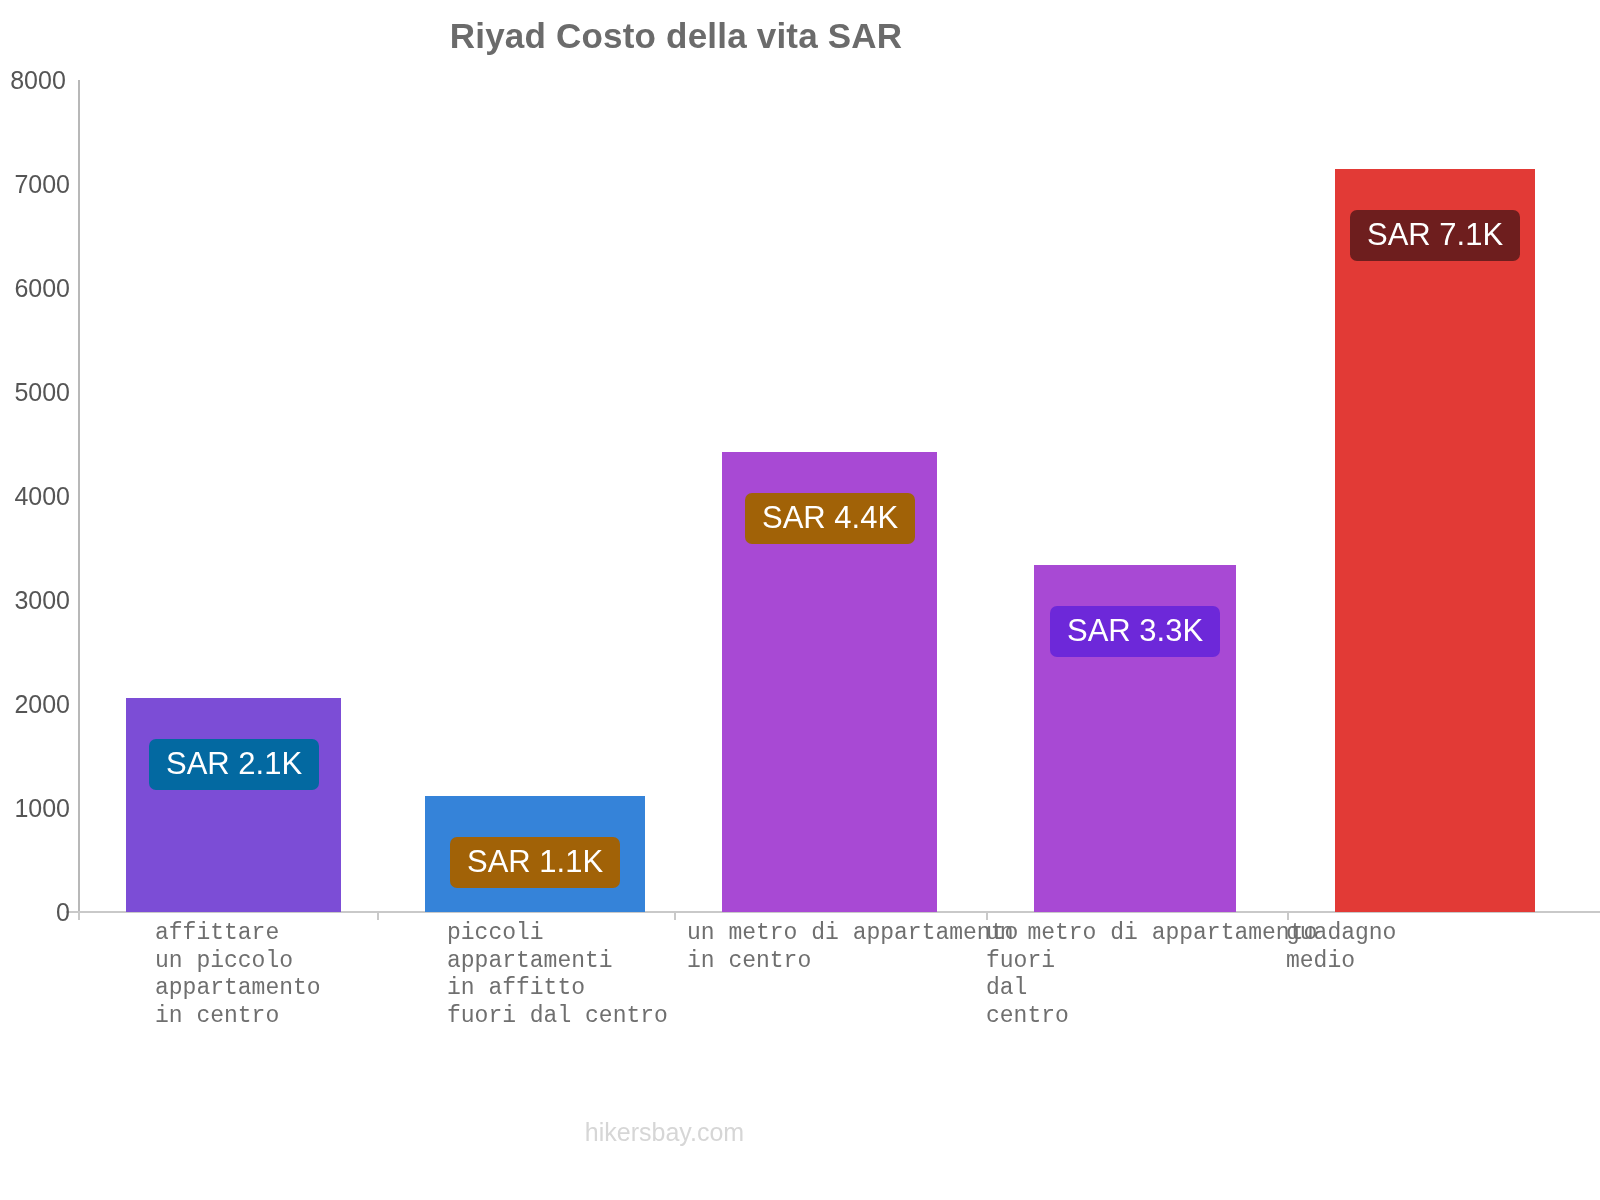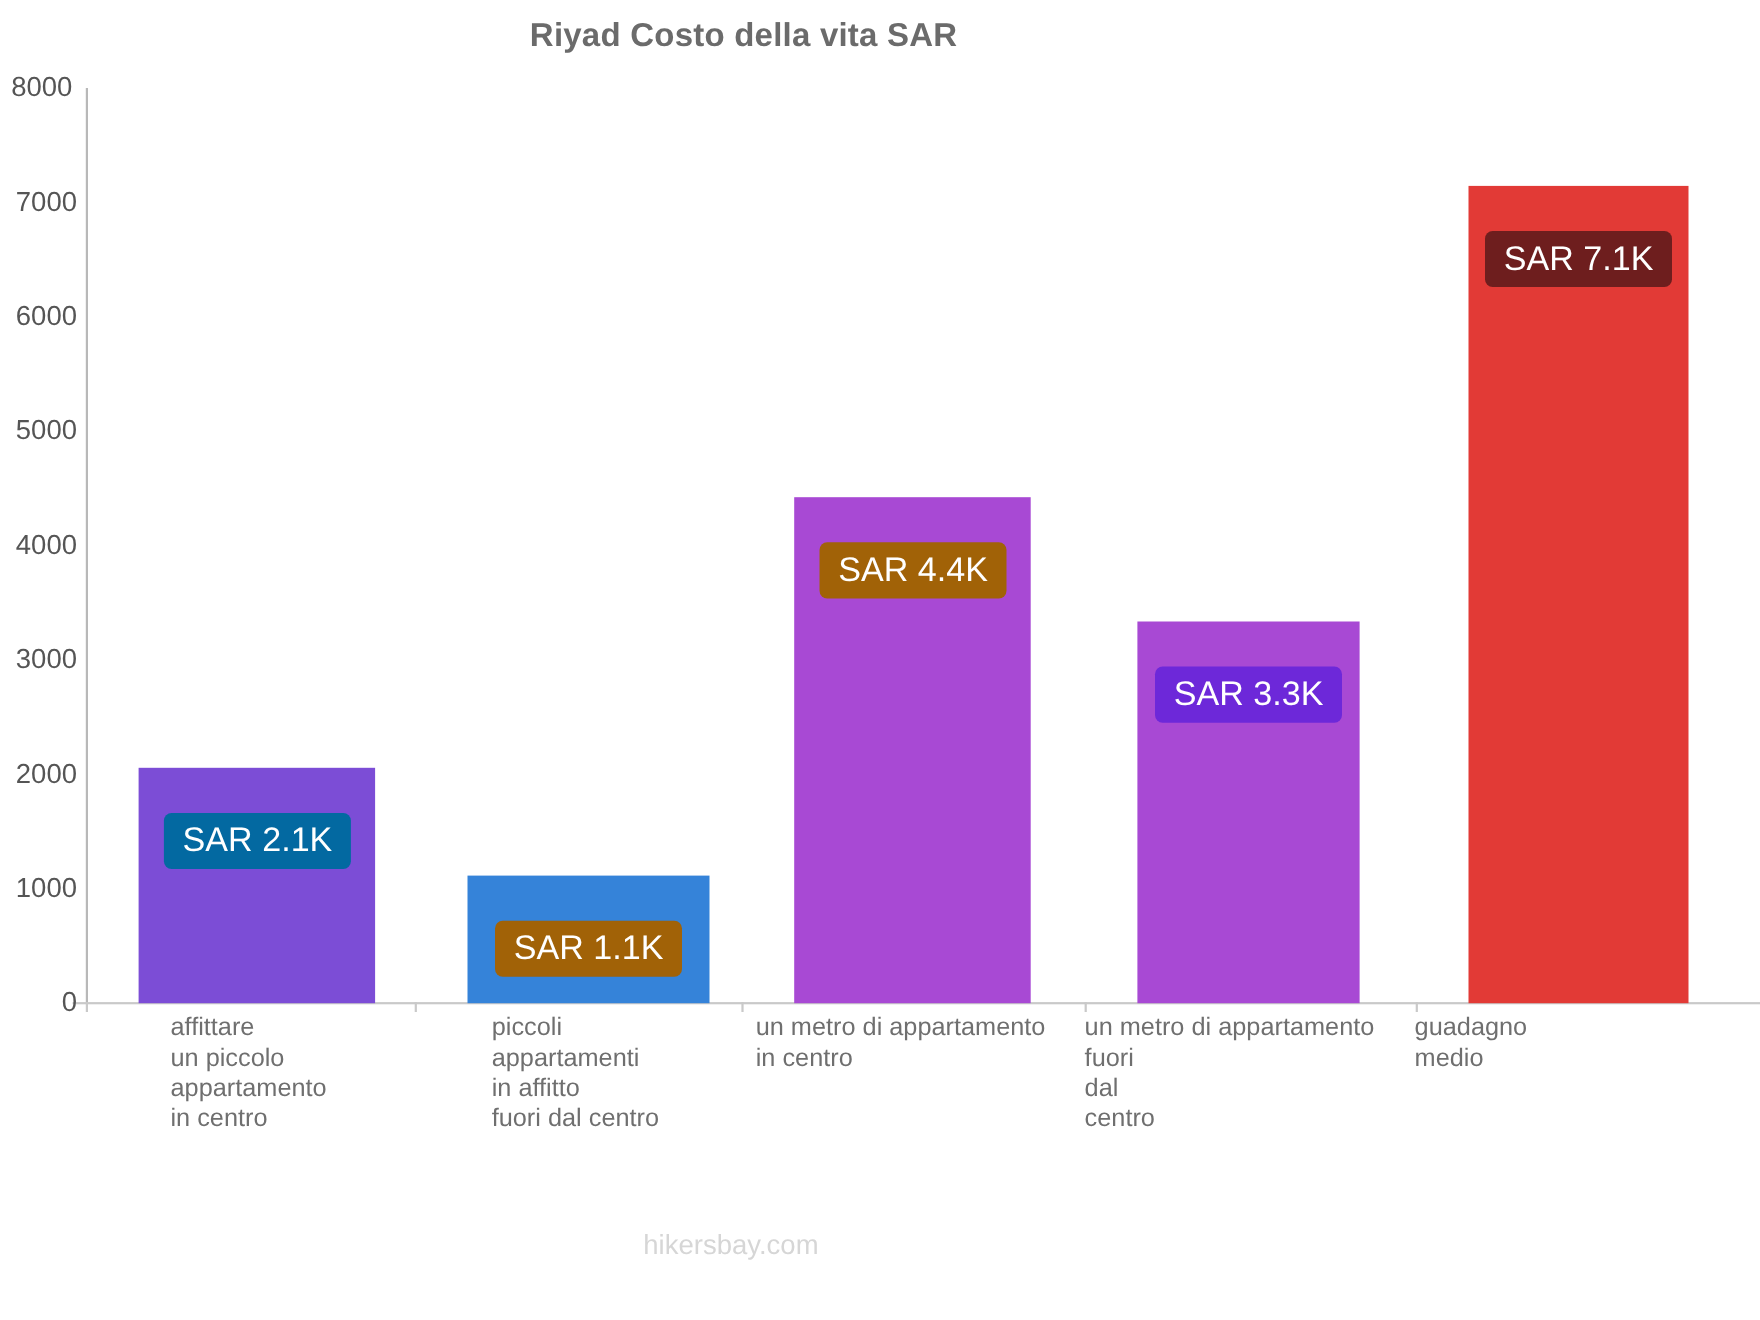--- a/index.html
+++ b/index.html
@@ -22,21 +22,21 @@
     height: 1200px;
   }
 
   
   .chart-title {
     position: absolute;
     left: 0;
     top: 16px;
     width: 1352px;
     text-align: center;
-    font-size: 30px;
+    font-size: 35px;
     font-weight: bold;
     color: #6b6b6b;
     letter-spacing: 0.2px;
   }
 
   .y-axis-line {
     position: absolute;
     left: 78px;
     top: 80px;
     width: 2px;
@@ -105,20 +105,21 @@
     font-family: "Liberation Sans", sans-serif;
   }
 
   
   .cat-labels {
     position: absolute;
     left: 0;
     top: 920px;
     width: 1600px;
     height: 130px;
+    font-family: Liberation Mono, monospace;
   }
   .cat-label {
     position: absolute;
     top: 0;
     font-size: 23px;
     line-height: 27.5px;
     color: #6f6f6f;
     white-space: pre-line;
   }
 

